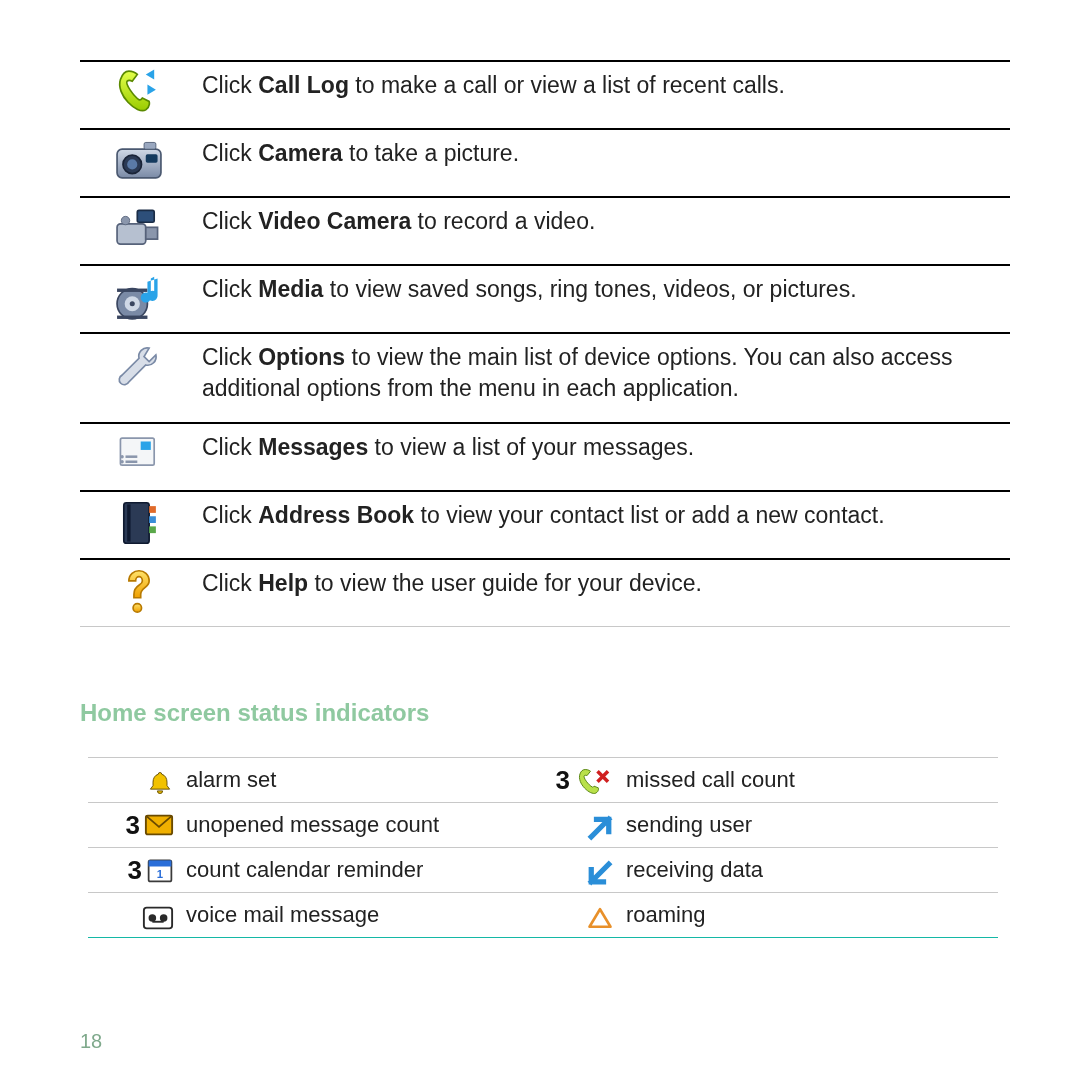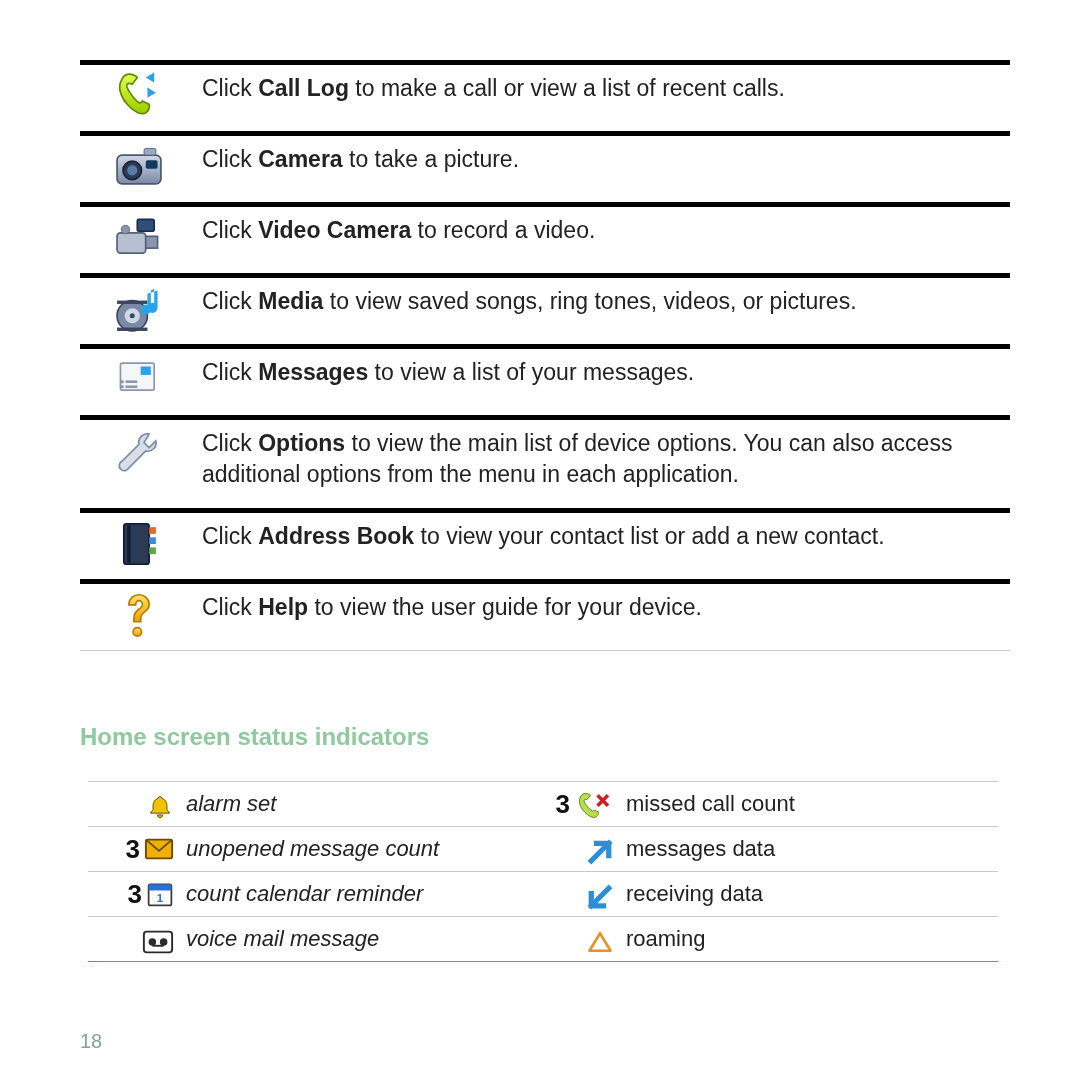--- a/index.html
+++ b/index.html
@@ -16,21 +16,21 @@
     box-sizing: border-box;
     width: 1080px;
     height: 1080px;
   }
   
   .apps {
     width: 100%;
     border-collapse: collapse;
   }
   .apps tr {
-    border-top: 5px solid #000000;
+    border-top: 2px solid #000000;
   }
   .apps tr:last-child {
     border-bottom: 1px solid #c8c8c8;
   }
   .apps td {
     vertical-align: top;
     padding: 6px 4px 18px 4px;
   }
   .apps td.icon-cell {
     width: 110px;
@@ -71,21 +71,20 @@
     font-size: 22px;
     padding: 5px 4px;
   }
   .indicators .icell {
     width: 82px;
     text-align: right;
     padding-right: 8px;
   }
   .indicators .lcell {
     width: 320px;
-    font-style: italic;
   }
   .indicators .icell2 {
     width: 100px;
     text-align: right;
     padding-right: 8px;
   }
   .page-num {
     position: absolute;
     left: 80px;
     top: 1030px;
@@ -181,41 +180,41 @@
         </svg>
       </td>
       <td class="desc-cell">
         <span>Click </span><span class="bold">Media</span><span> to view saved songs, ring tones, videos, or pictures.</span>
       </td>
     </tr>
 
     <tr>
       <td class="icon-cell">
         <svg viewBox="0 0 64 64">
+          <path d="M44 12a10 10 0 0 0-12 12L12 44a6 6 0 1 0 8 8l20-20a10 10 0 0 0 12-12l-8 8-6-6z" fill="#d8dee8" stroke="#7a8aa6" stroke-width="2"></path>
+        </svg>
+      </td>
+      <td class="desc-cell">
+        <span>Click </span><span class="bold">Options</span><span> to view the main list of device options. You can also access additional options from the menu in each application.</span>
+      </td>
+    </tr>
+
+    <tr>
+      <td class="icon-cell">
+        <svg viewBox="0 0 64 64">
           <rect x="10" y="12" width="40" height="32" rx="2" fill="#f4f6f8" stroke="#8a96ac" stroke-width="2"></rect>
           <rect x="34" y="16" width="12" height="10" fill="#2aa3e8"></rect>
           <line x1="16" y1="34" x2="30" y2="34" stroke="#8a96ac" stroke-width="3"></line>
           <line x1="16" y1="40" x2="30" y2="40" stroke="#8a96ac" stroke-width="3"></line>
           <circle cx="12" cy="40" r="2" fill="#8a96ac"></circle>
           <circle cx="12" cy="34" r="2" fill="#8a96ac"></circle>
         </svg>
       </td>
       <td class="desc-cell">
         <span>Click </span><span class="bold">Messages</span><span> to view a list of your messages.</span>
-      </td>
-    </tr>
-
-    <tr>
-      <td class="icon-cell">
-        <svg viewBox="0 0 64 64">
-          <path d="M44 12a10 10 0 0 0-12 12L12 44a6 6 0 1 0 8 8l20-20a10 10 0 0 0 12-12l-8 8-6-6z" fill="#d8dee8" stroke="#7a8aa6" stroke-width="2"></path>
-        </svg>
-      </td>
-      <td class="desc-cell">
-        <span>Click </span><span class="bold">Options</span><span> to view the main list of device options. You can also access additional options from the menu in each application.</span>
       </td>
     </tr>
 
     <tr>
       <td class="icon-cell">
         <svg viewBox="0 0 64 64">
           <rect x="14" y="8" width="30" height="48" rx="3" fill="#2b3a55" stroke="#0f1a30" stroke-width="2"></rect>
           <rect x="44" y="12" width="8" height="8" fill="#e06a2a"></rect>
           <rect x="44" y="24" width="8" height="8" fill="#3a8ed8"></rect>
           <rect x="44" y="36" width="8" height="8" fill="#5aa84a"></rect>
@@ -289,21 +288,21 @@
       </td>
       <td class="lcell">unopened message count</td>
       <td class="icell2">
         <span class="icell2-inner">
           <span class="count"></span>
           <svg viewBox="0 0 32 32" width="28">
             <path d="M6 26L26 6M26 6H12M26 6v14" fill="none" stroke="#2a8ed8" stroke-width="6" stroke-linecap="square"></path>
           </svg>
         </span>
       </td>
-      <td>messages data</td>
+      <td>sending user</td>
     </tr>
 
     <tr>
       <td class="icell">
         <span class="icell-inner">
           <span class="count">3</span>
           <svg viewBox="0 0 32 32" width="28">
             <rect x="3" y="5" width="26" height="24" rx="2" fill="#ffffff" stroke="#3a3a3a" stroke-width="2"></rect>
             <rect x="3" y="5" width="26" height="7" fill="#2a6ed8"></rect>
             <text x="16" y="25" text-anchor="middle" font-size="13" font-weight="700" fill="#2a6ed8">1</text>

